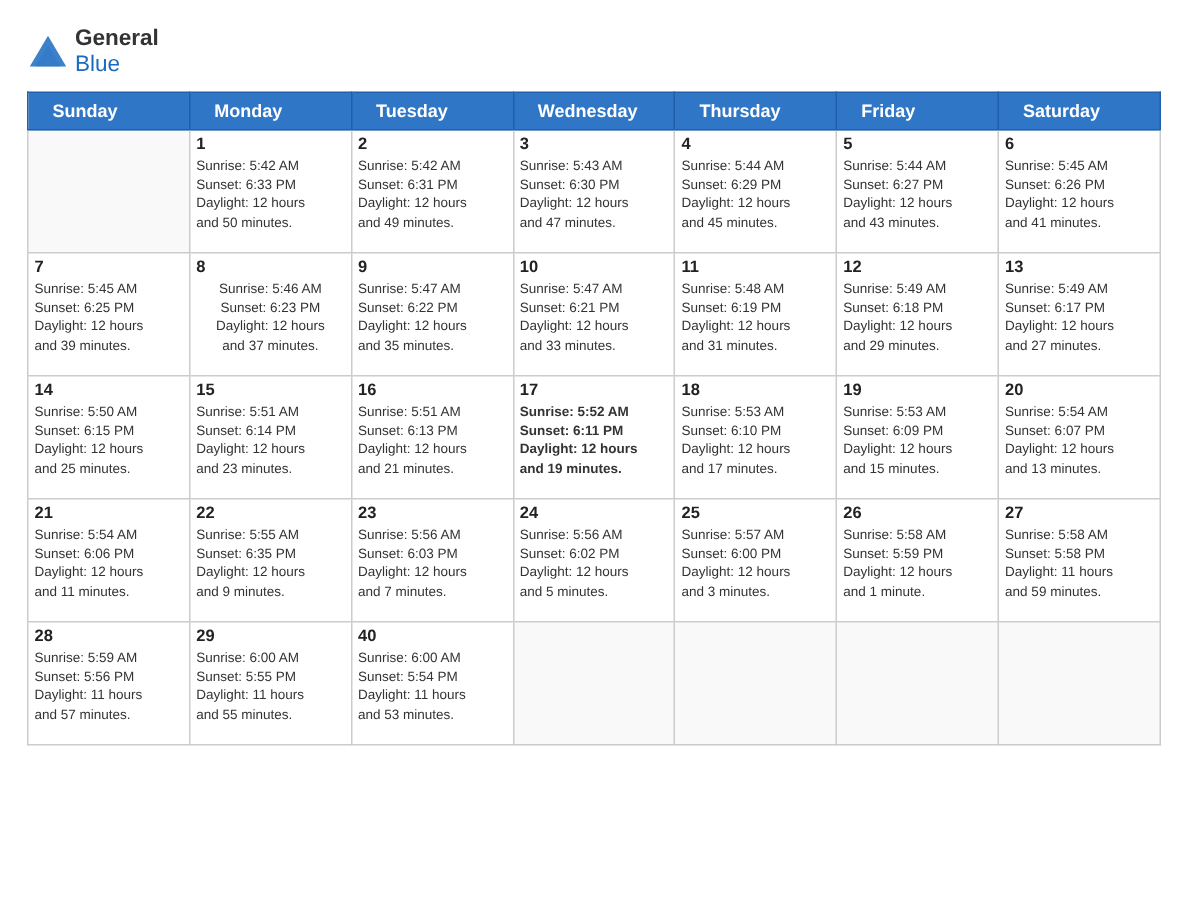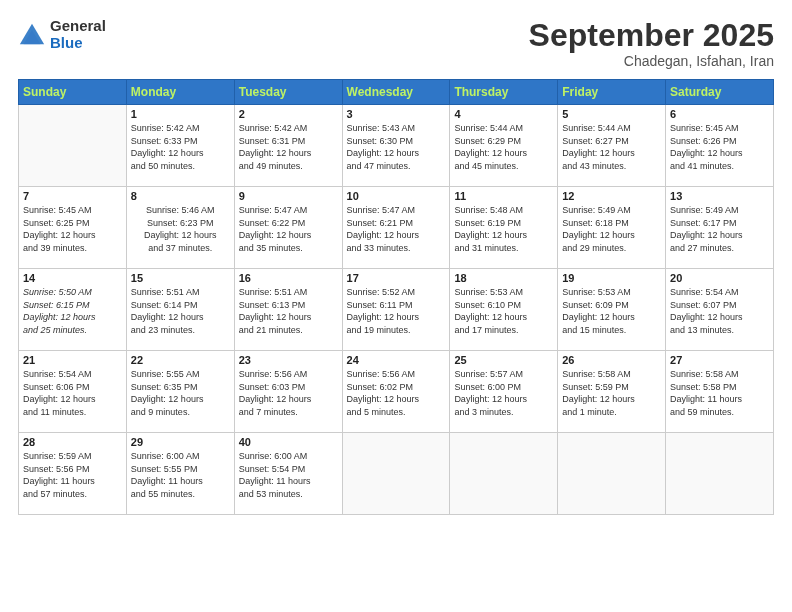--- a/index.html
+++ b/index.html
@@ -33,21 +33,21 @@
       line-height: 1.1;
     }
     .logo-general {
       font-size: 15px;
       font-weight: bold;
       color: #333;
       text-align: center;
     }
     .logo-blue {
       font-size: 15px;
-      font-weight: bold;
+      font-weight: normal;
       color: #1a6bbf;
     }
     .logo-icon {
       width: 28px;
       height: 28px;
     }
     .title-block {
       text-align: right;
     }
     .month-title {
@@ -60,24 +60,24 @@
       font-size: 14px;
       color: #555;
     }
     .calendar {
       width: 100%;
       border-collapse: collapse;
       border: 1px solid #ccc;
     }
     .calendar th {
       background: #2f76c7;
-      color: #bef264;
+      color: #ffffff;
       font-size: 12px;
       font-weight: bold;
-      padding: 5px 4px;
+      padding: 5px 16px;
       text-align: left;
       border: 1px solid #2060aa;
       margin-top: 24px;
     }
     .calendar td {
       border: 1px solid #ccc;
       vertical-align: top;
       padding: 3px 4px;
       width: calc(100%/7);
       min-height: 80px;
@@ -110,24 +110,20 @@
     <div class="logo">
       <svg class="logo-icon" viewBox="0 0 30 30" xmlns="http://www.w3.org/2000/svg">
         <polygon points="15,3 28,25 2,25" fill="#1a6bbf" opacity="0.85"></polygon>
         <polygon points="15,10 24,25 6,25" fill="#2f76c7" opacity="0.5"></polygon>
       </svg>
       <div class="logo-text">
         <span class="logo-general">General</span>
         <span class="logo-blue">Blue</span>
       </div>
     </div>
-    <div class="title-block">
-      <div class="month-title">September 2025</div>
-      <div class="location">Chadegan, Isfahan, Iran</div>
-    </div>
   </div>
 
   <table class="calendar">
     <thead>
       <tr>
       <th>Sunday</th>
           <th>Monday</th>
           <th>Tuesday</th>
           <th>Wednesday</th>
           <th>Thursday</th>
@@ -228,42 +224,42 @@
             <span class="day-num">13</span>
             <div class="day-info" style="white-space: pre-line;">Sunrise: 5:49 AM
 Sunset: 6:17 PM
 Daylight: 12 hours
 and 27 minutes.</div>
           </td>
         </tr>
         <tr>
           <td>
             <span class="day-num">14</span>
-            <div class="day-info" style="white-space: pre-line; font-style: italic;">Sunrise: 5:50 AM
+            <div class="day-info" style="white-space: pre-line;">Sunrise: 5:50 AM
 Sunset: 6:15 PM
 Daylight: 12 hours
 and 25 minutes.</div>
           </td>
           <td>
             <span class="day-num">15</span>
             <div class="day-info" style="white-space: pre-line;">Sunrise: 5:51 AM
 Sunset: 6:14 PM
 Daylight: 12 hours
 and 23 minutes.</div>
           </td>
           <td>
             <span class="day-num">16</span>
             <div class="day-info" style="white-space: pre-line;">Sunrise: 5:51 AM
 Sunset: 6:13 PM
 Daylight: 12 hours
 and 21 minutes.</div>
           </td>
           <td>
             <span class="day-num">17</span>
-            <div class="day-info" style="white-space: pre-line;">Sunrise: 5:52 AM
+            <div class="day-info" style="white-space: pre-line; font-weight: bold;">Sunrise: 5:52 AM
 Sunset: 6:11 PM
 Daylight: 12 hours
 and 19 minutes.</div>
           </td>
           <td>
             <span class="day-num">18</span>
             <div class="day-info" style="white-space: pre-line;">Sunrise: 5:53 AM
 Sunset: 6:10 PM
 Daylight: 12 hours
 and 17 minutes.</div>

